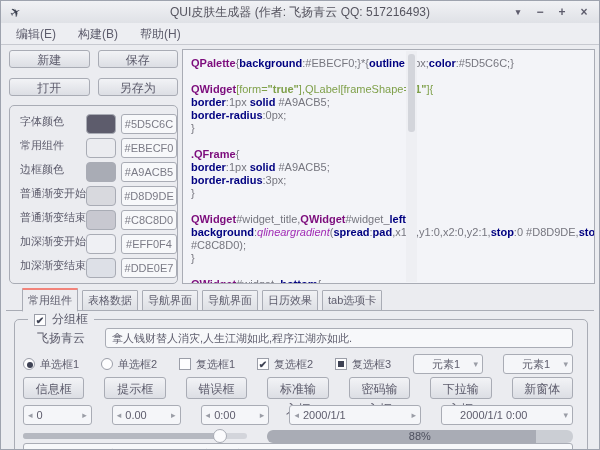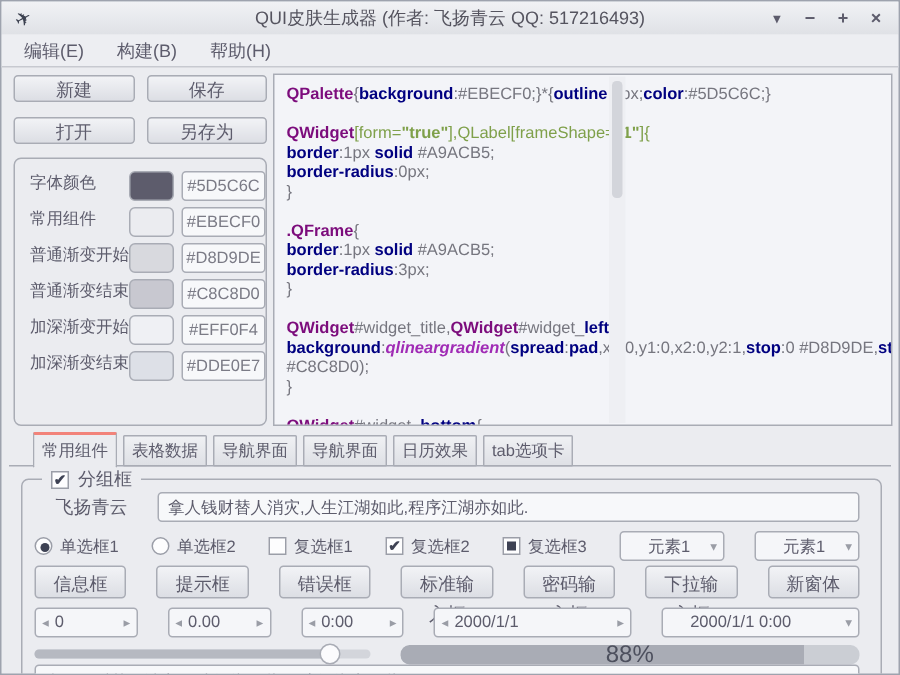--- a/index.html
+++ b/index.html
@@ -46,21 +46,21 @@
   
   .editor{position:absolute;left:181px;top:48px;width:413px;height:235px;
           border:1px solid var(--border);background:#F3F4F8;overflow:hidden;
           padding:7px 16px 0 8px;font-size:11px;line-height:13px;}
   .code-line{white-space:pre;min-height:13px;color:var(--code-value);}
   .code-line .sel{color:var(--code-selector);font-weight:bold;}
   .code-line .prop{color:var(--code-property);font-weight:bold;}
   .code-line .pln{color:var(--code-value);}
   .code-line .attr{color:var(--code-attr);}
   .code-line .attrb{color:var(--code-attr);font-weight:bold;}
-  .code-line .grad{color:var(--code-gradient);font-style:italic;font-weight:bold;}
+  .code-line .grad{color:var(--code-gradient);font-style:italic;font-weight:normal;}
   .editor-scrollbar{position:absolute;right:182px;top:50px;width:11px;height:231px;background:#EEEFF3;}
   .editor-scroll-thumb{position:absolute;top:3px;left:2px;width:7px;height:78px;
                        background:#D3D5DB;border-radius:3px;}
 
   
   .tab-underline{position:absolute;top:309px;left:5px;right:5px;height:1px;background:var(--border);}
   .tabbar{position:absolute;left:5px;top:286px;right:5px;height:24px;display:flex;
           align-items:flex-end;gap:4px;z-index:2;padding-left:16px;}
   .tab{height:21px;padding:0 5px;font-size:11px;display:flex;align-items:center;
        border:1px solid var(--border);background:linear-gradient(#F0F1F4,#DEE0E5);
@@ -112,21 +112,21 @@
   .combo.wide{flex:2.04;}
 
   
   .slider{flex:1.46;height:14px;position:relative;}
   .slider-track{position:absolute;left:0;right:0;top:4px;height:6px;border-radius:3px;background:#D3D5DB;}
   .slider-fill{position:absolute;left:0;top:4px;height:6px;border-radius:3px;background:#B6B9C1;}
   .slider-thumb{position:absolute;top:0;width:14px;height:14px;border-radius:50%;
                 background:#FBFBFD;border:1px solid var(--border);}
   .progress{flex:2;height:13px;border-radius:6px;background:#CBCED4;position:relative;overflow:hidden;}
   .progress-fill{position:absolute;left:0;top:0;bottom:0;background:#A9ACB5;border-radius:6px 0 0 6px;}
-  .progress-label{position:absolute;left:0;right:0;top:0;text-align:center;font-size:16px;
+  .progress-label{position:absolute;left:0;right:0;top:0;text-align:center;font-size:11px;
                   line-height:13px;color:#4D505E;}
   .bottom-box{flex:1;height:28px;background:#F7F8FA;border:1px solid var(--border);
               border-radius:3px;font-size:11px;color:var(--text);padding:3px 6px;overflow:hidden;}
 </style>
 </head>
 <body>
 
 <div class="window">
 
   <div class="titlebar">
@@ -156,20 +156,25 @@
   <div class="color-group">
     <div class="color-row">
       <span class="color-label">字体颜色</span>
       <span class="swatch" style="background: rgb(93, 92, 108);"></span>
       <input class="color-value" value="#5D5C6C" style="">
     </div>
     <div class="color-row">
       <span class="color-label">常用组件</span>
       <span class="swatch" style="background: rgb(235, 236, 240);"></span>
       <input class="color-value" value="#EBECF0" style="">
+    </div>
+    <div class="color-row">
+      <span class="color-label">边框颜色</span>
+      <span class="swatch" style="background: rgb(169, 172, 181);"></span>
+      <input class="color-value" value="#A9ACB5" style="">
     </div>
     <div class="color-row">
       <span class="color-label">普通渐变开始</span>
       <span class="swatch" style="background: rgb(216, 217, 222);"></span>
       <input class="color-value" value="#D8D9DE" style="">
     </div>
     <div class="color-row">
       <span class="color-label">普通渐变结束</span>
       <span class="swatch" style="background: rgb(200, 200, 208);"></span>
       <input class="color-value" value="#C8C8D0" style="">

